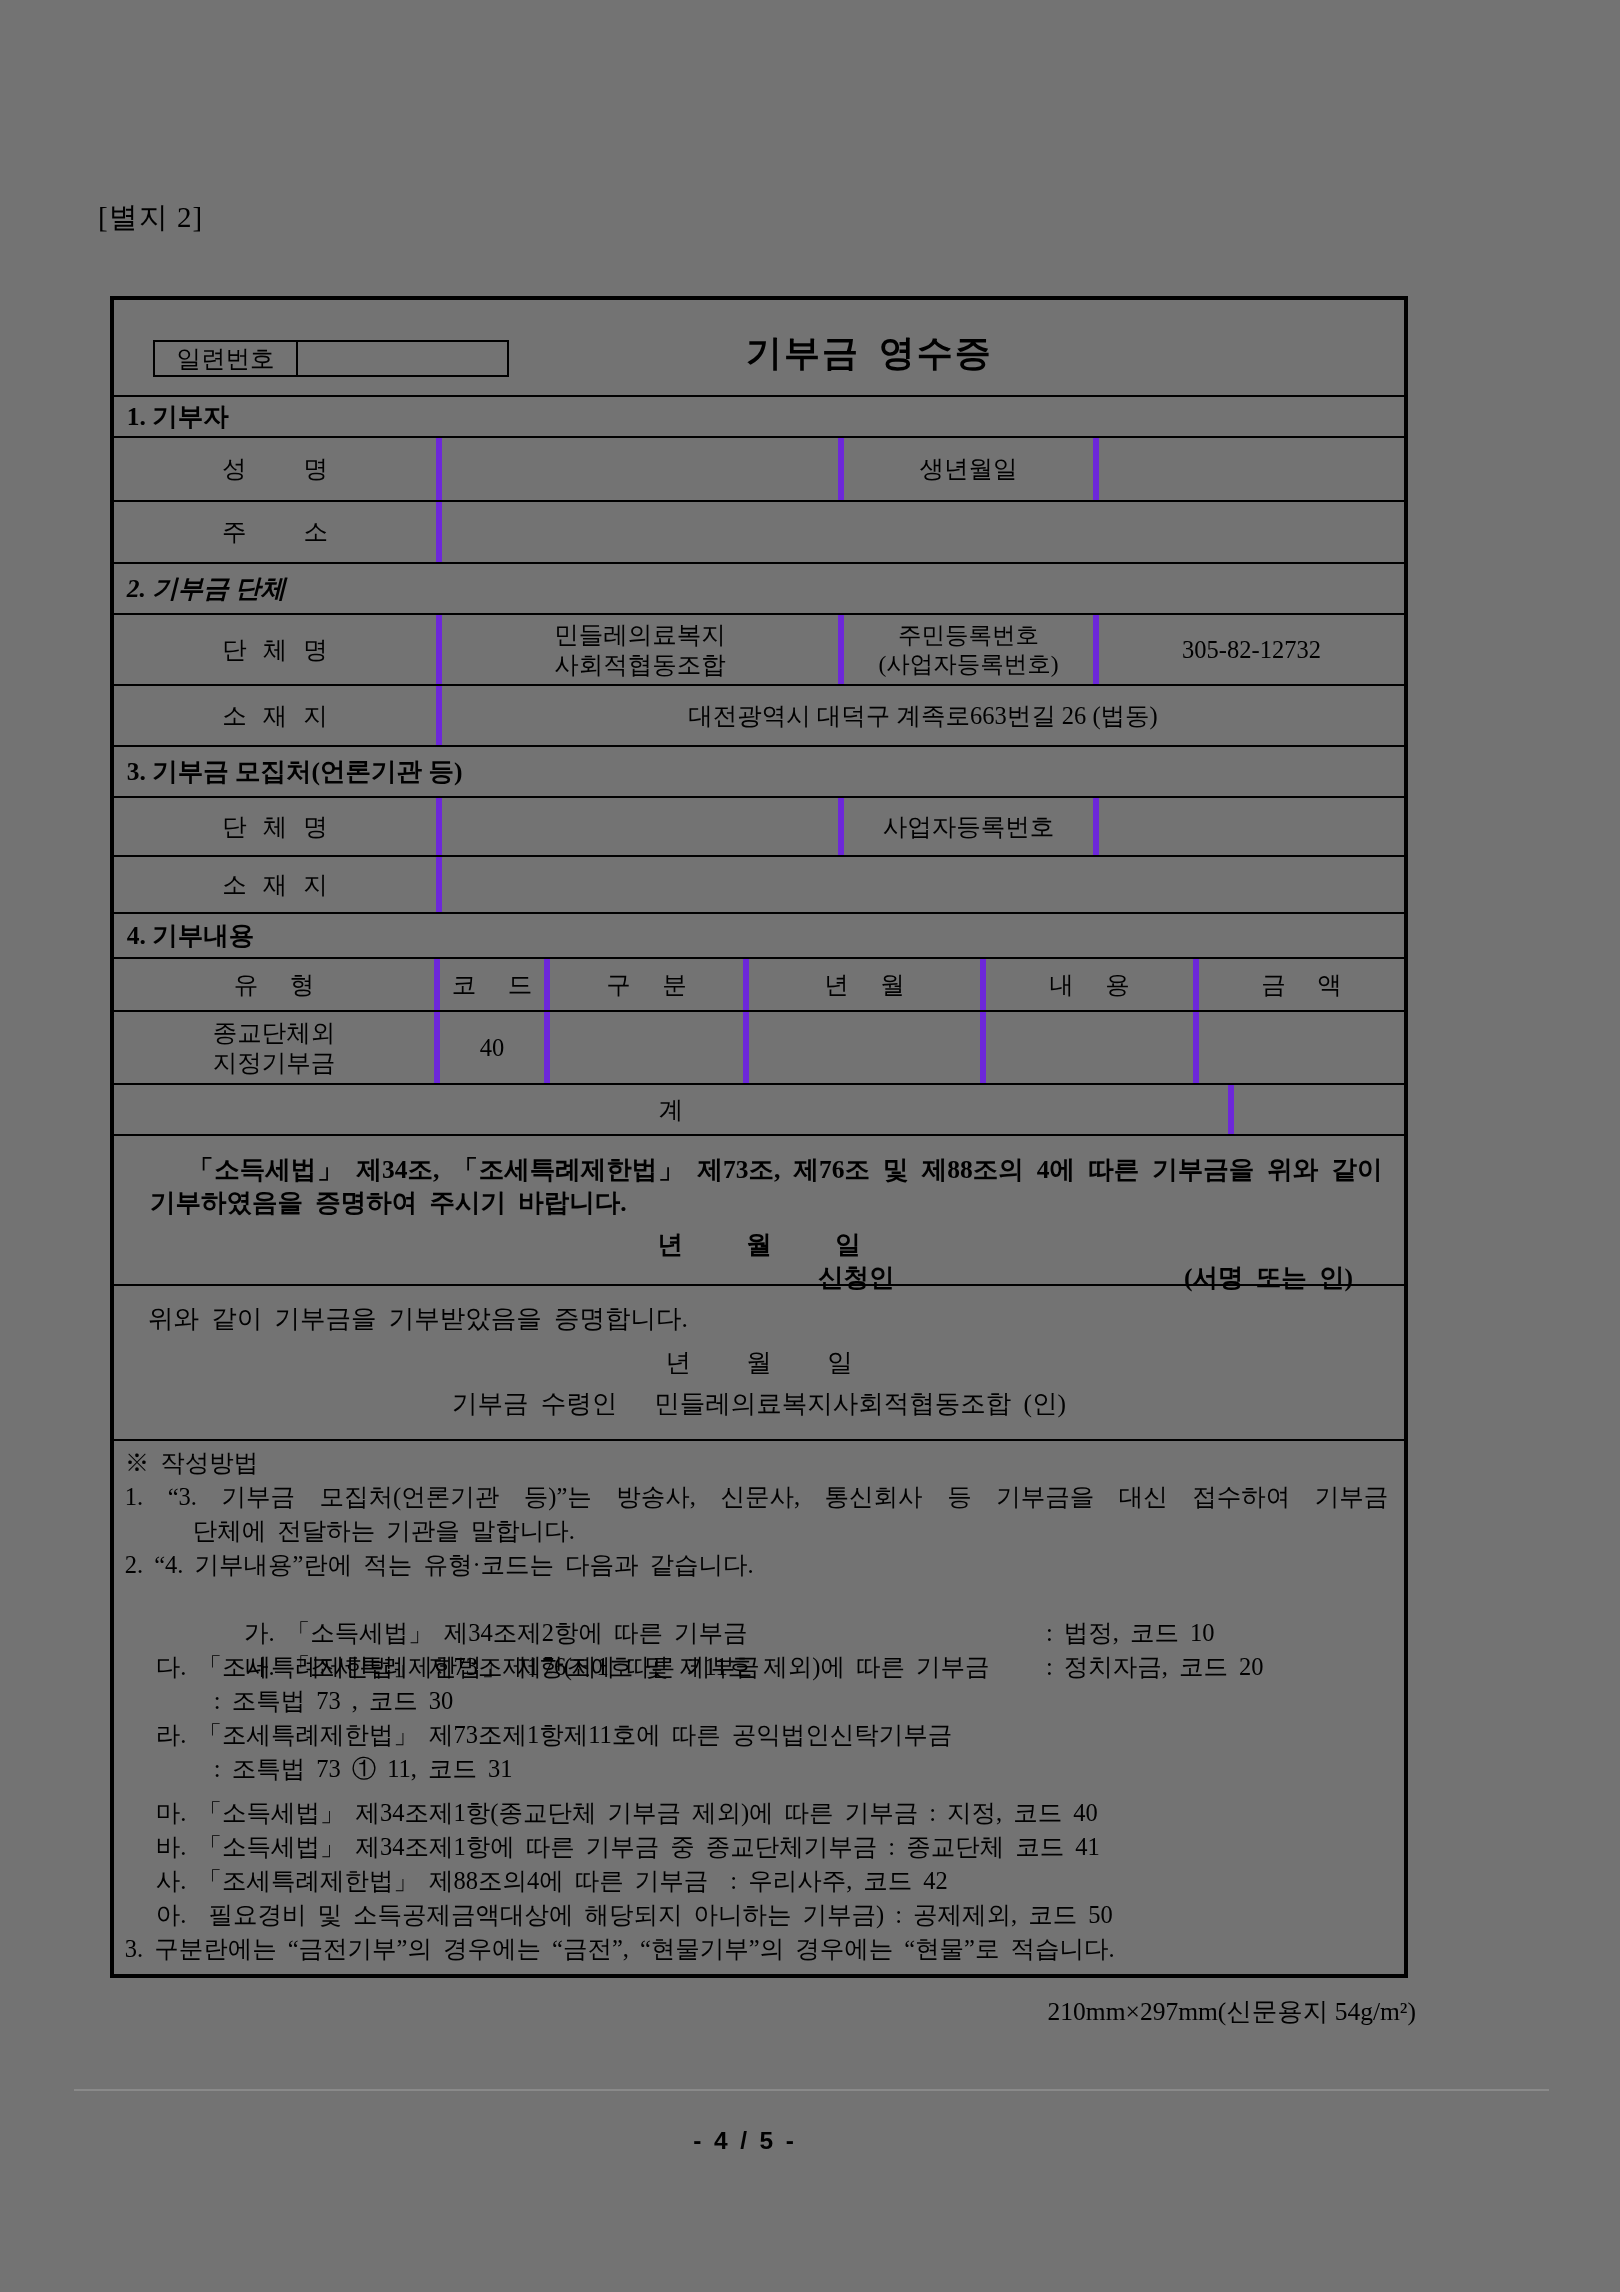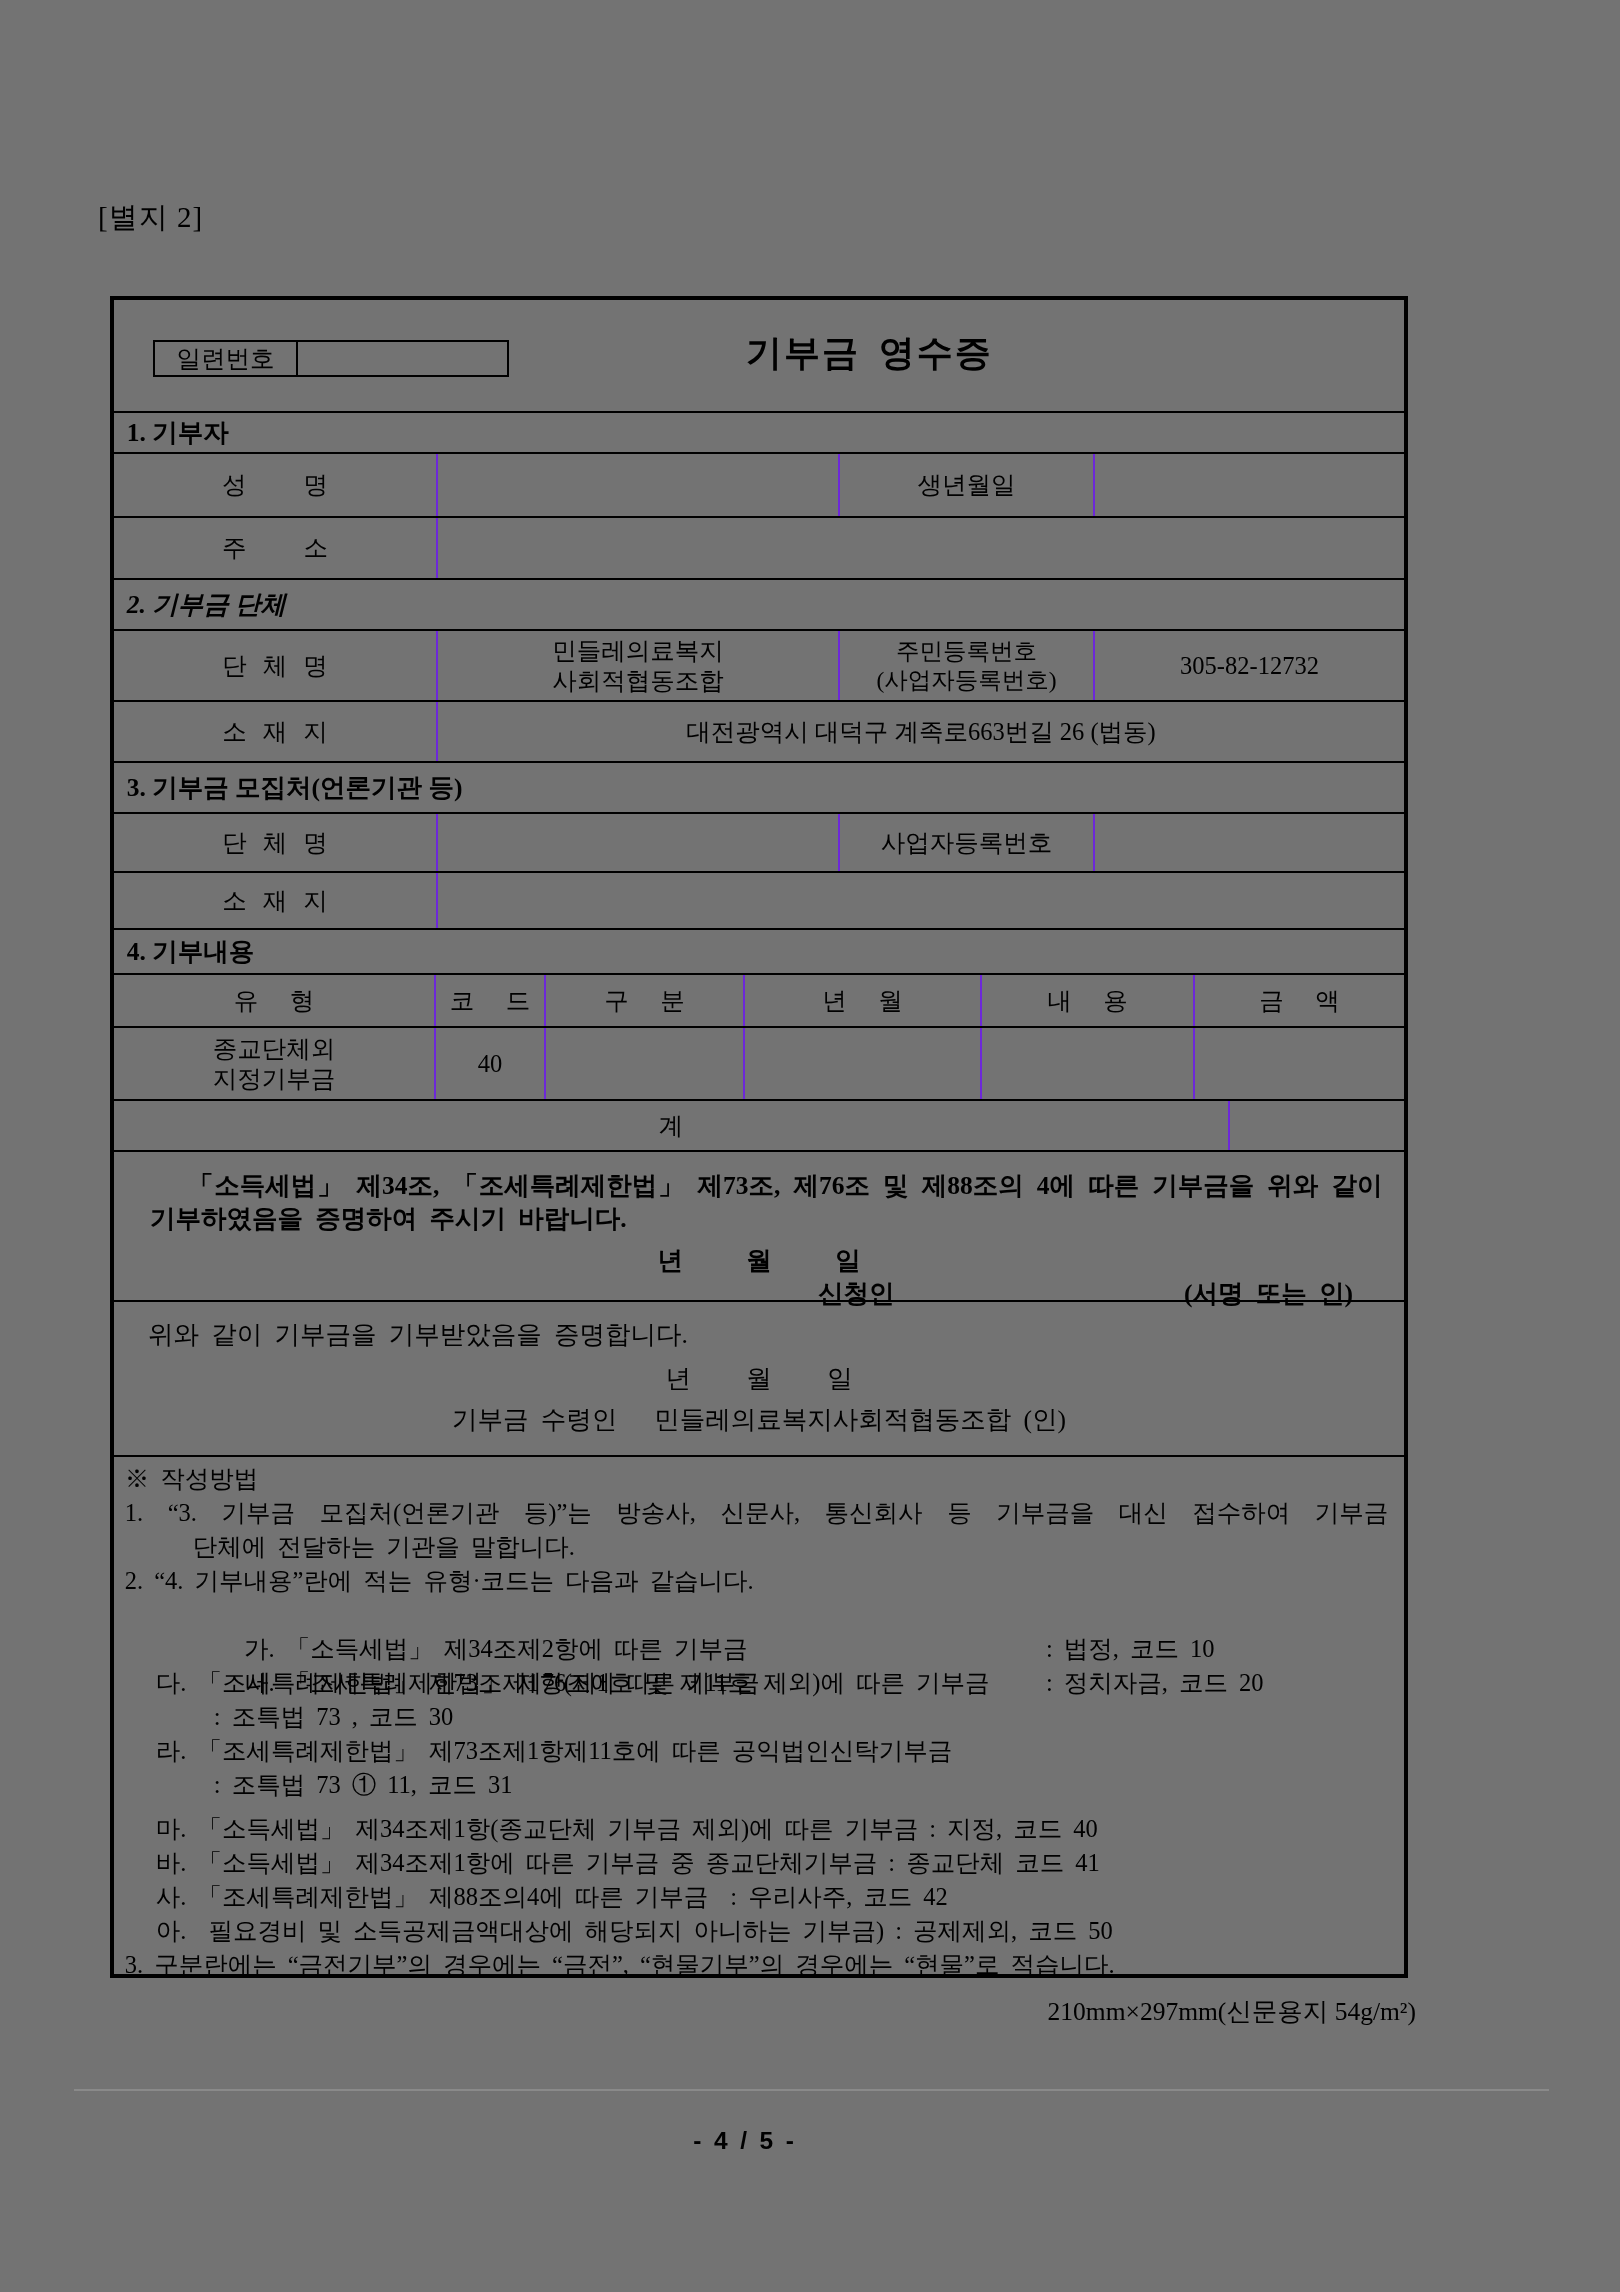--- a/index.html
+++ b/index.html
@@ -16,33 +16,33 @@
   
   .form {
     position:absolute; left:110px; top:296px;
     width:1298px; height:1682px;
     border:4.9px solid #000;
     display:flex; flex-direction:column;
     font-size:24.5px;
   }
   .row { display:flex; border-top:2px solid #000; flex:none; }
   .cell {
-    border-left:2px solid #6d28d9;
+    border-left:6px solid #6d28d9;
     display:flex; flex-direction:column; align-items:center; justify-content:center;
     text-align:center; line-height:1.22;
   }
   .cell:first-child { border-left:none; }
   .bar {
     border-top:2px solid #000; flex:none;
     display:flex; align-items:center; padding-left:12.7px;
     font-weight:bold; font-size:25.5px;
   }
 
   
-  .title-row { position:relative; height:111px; flex:none; }
+  .title-row { position:relative; height:95px; flex:none; }
   .serial {
     position:absolute; left:39px; top:40px; width:356px; height:37px;
     border:2px solid #000; display:flex;
   }
   .serial-label {
     width:143px; border-right:2px solid #000;
     display:flex; align-items:center; justify-content:center; font-size:24.5px;
   }
   .serial-value { flex:1; }
   .form-title {

